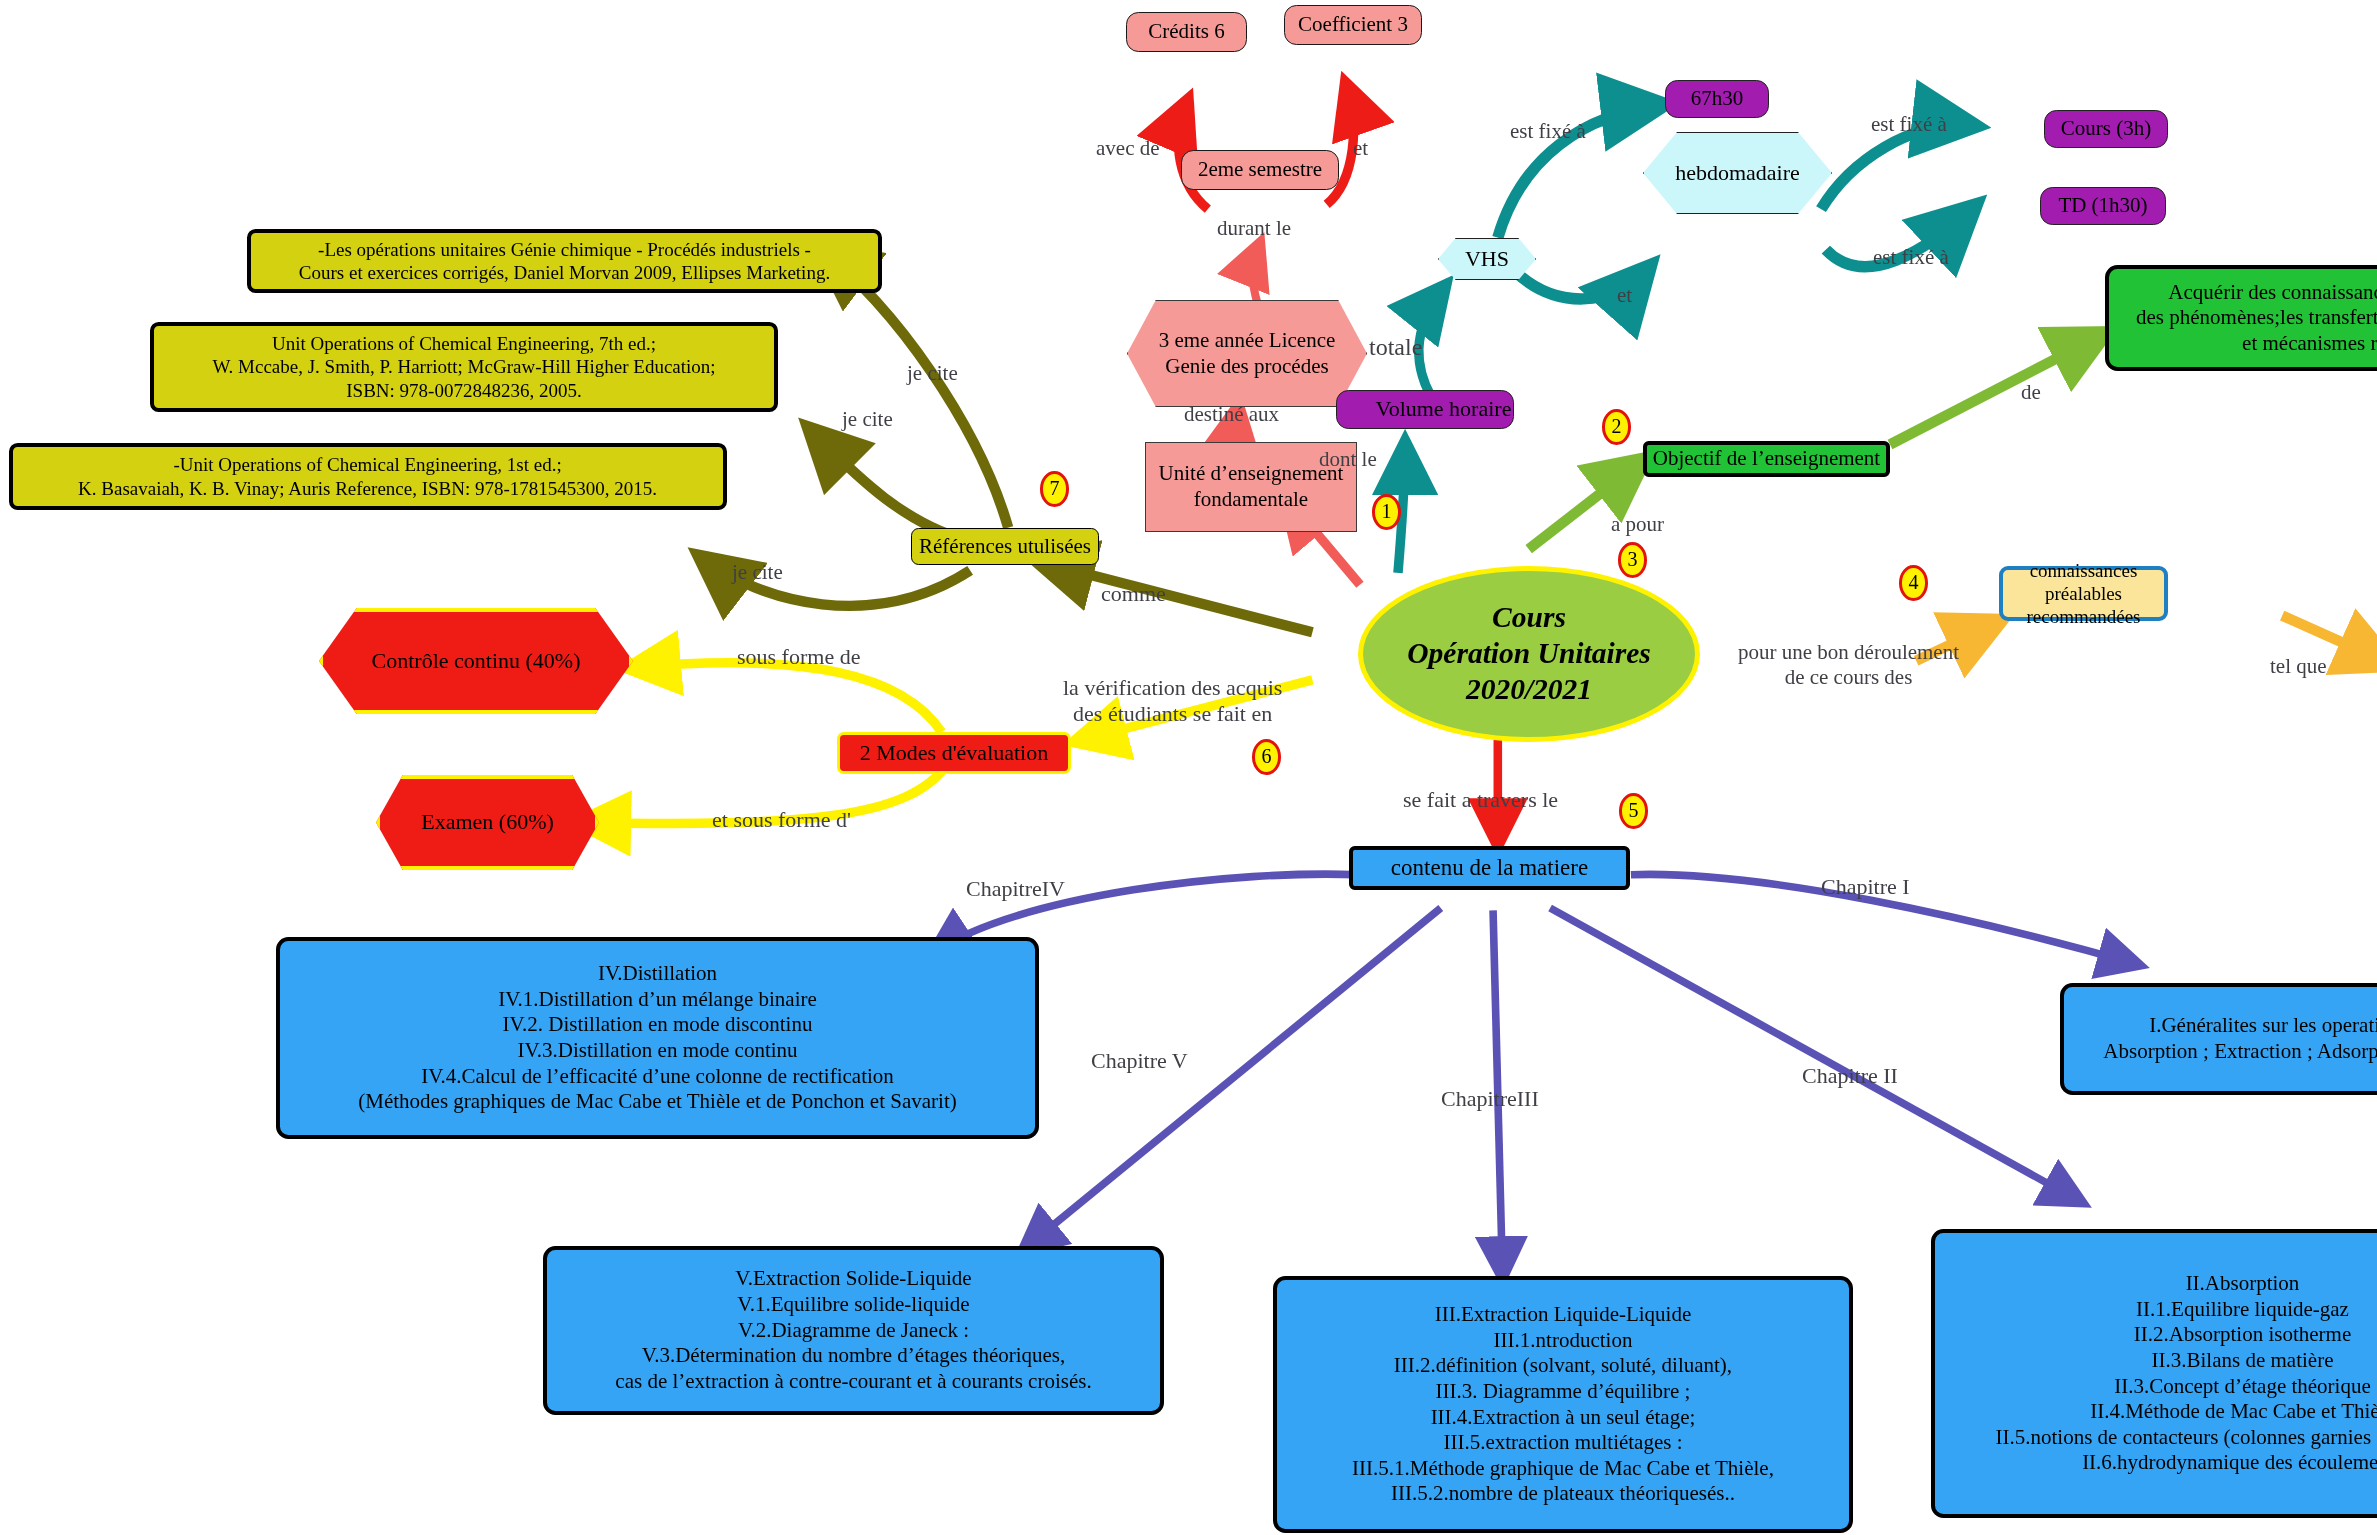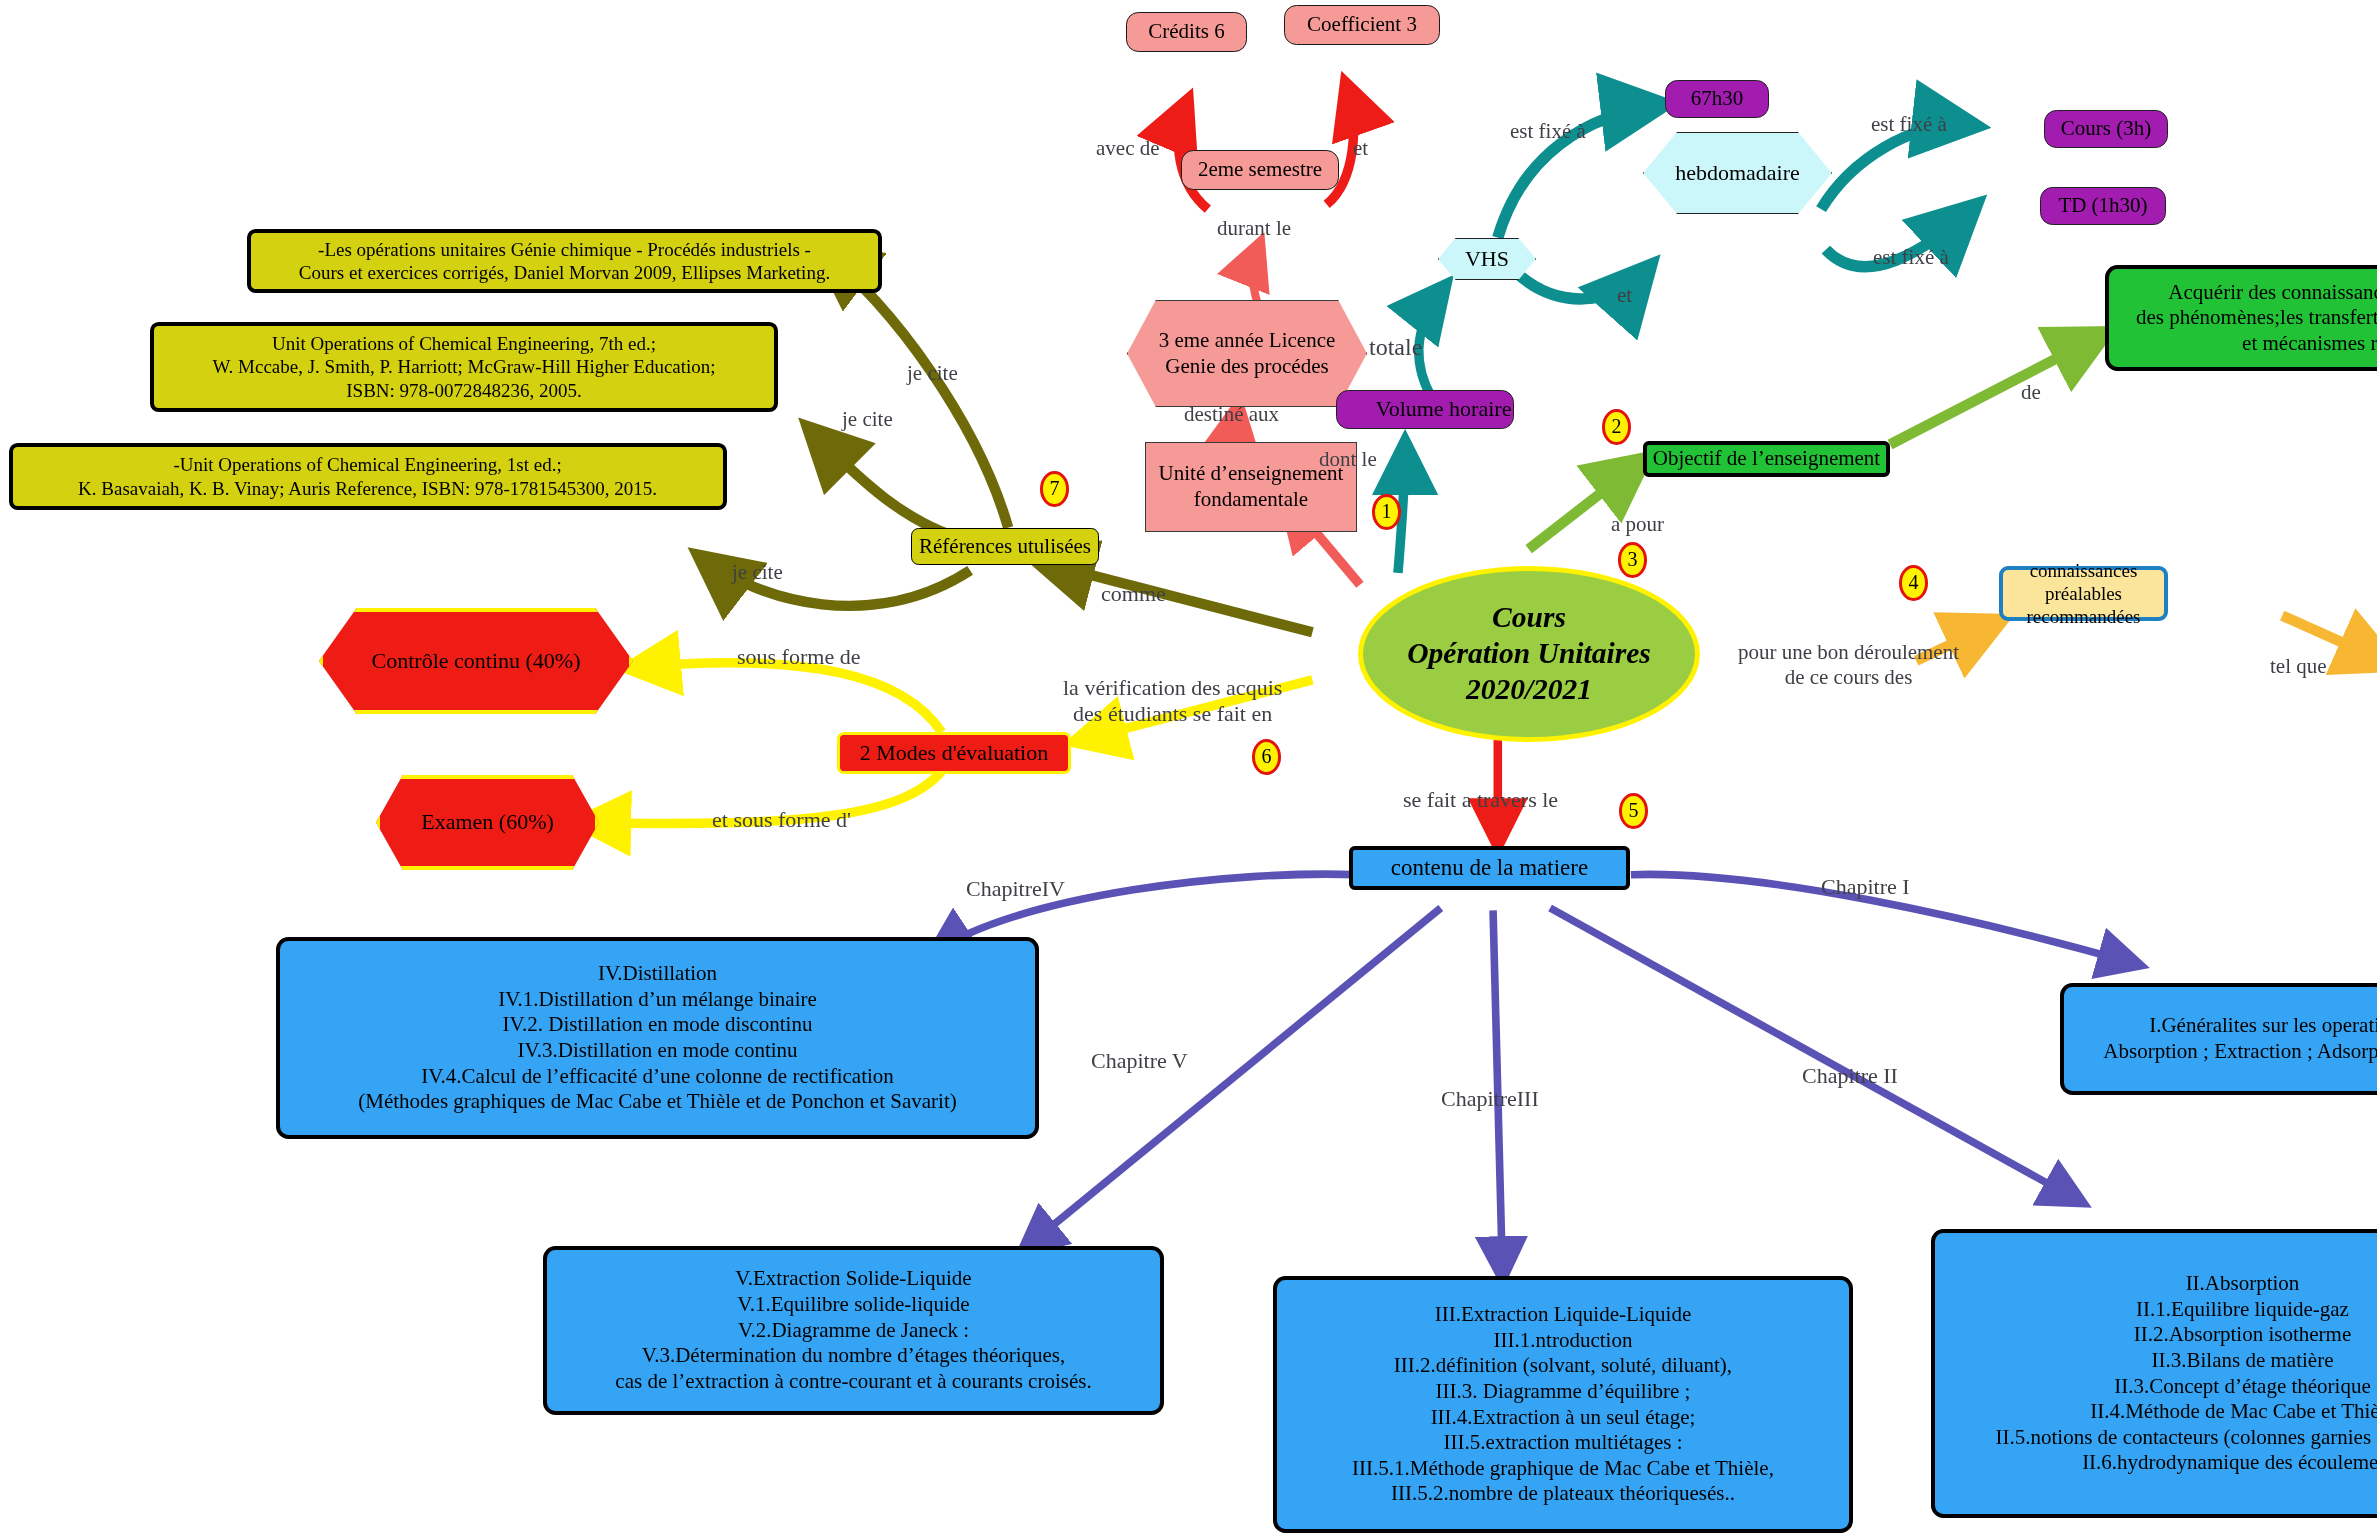--- a/index.html
+++ b/index.html
@@ -134,21 +134,21 @@
   <div class="node ellipse" style="left:1358px;top:566px;width:342px;height:176px;font-size:29.5px;">
     <span style="white-space:pre-line;">Cours
 Opération Unitaires
 2020/2021</span>
   </div>
 
   <div class="node pink-round" style="left:1126px;top:12px;width:121px;height:40px;font-size:21px;">
     <span>Crédits 6</span>
   </div>
 
-  <div class="node pink-round" style="left:1284px;top:4.8px;width:156px;height:40px;font-size:21px;">
+  <div class="node pink-round" style="left:1284px;top:4.8px;width:138px;height:40px;font-size:21px;">
     <span>Coefficient 3</span>
   </div>
 
   <div class="node pink-round" style="left:1181px;top:150px;width:158px;height:40px;font-size:21px;">
     <span>2eme semestre</span>
   </div>
 
   <div class="node pink-hex" style="left:1127px;top:300px;width:240px;height:107px;font-size:21px;">
     <span style="white-space:pre-line;">3 eme année Licence
 Genie des procédes</span>

